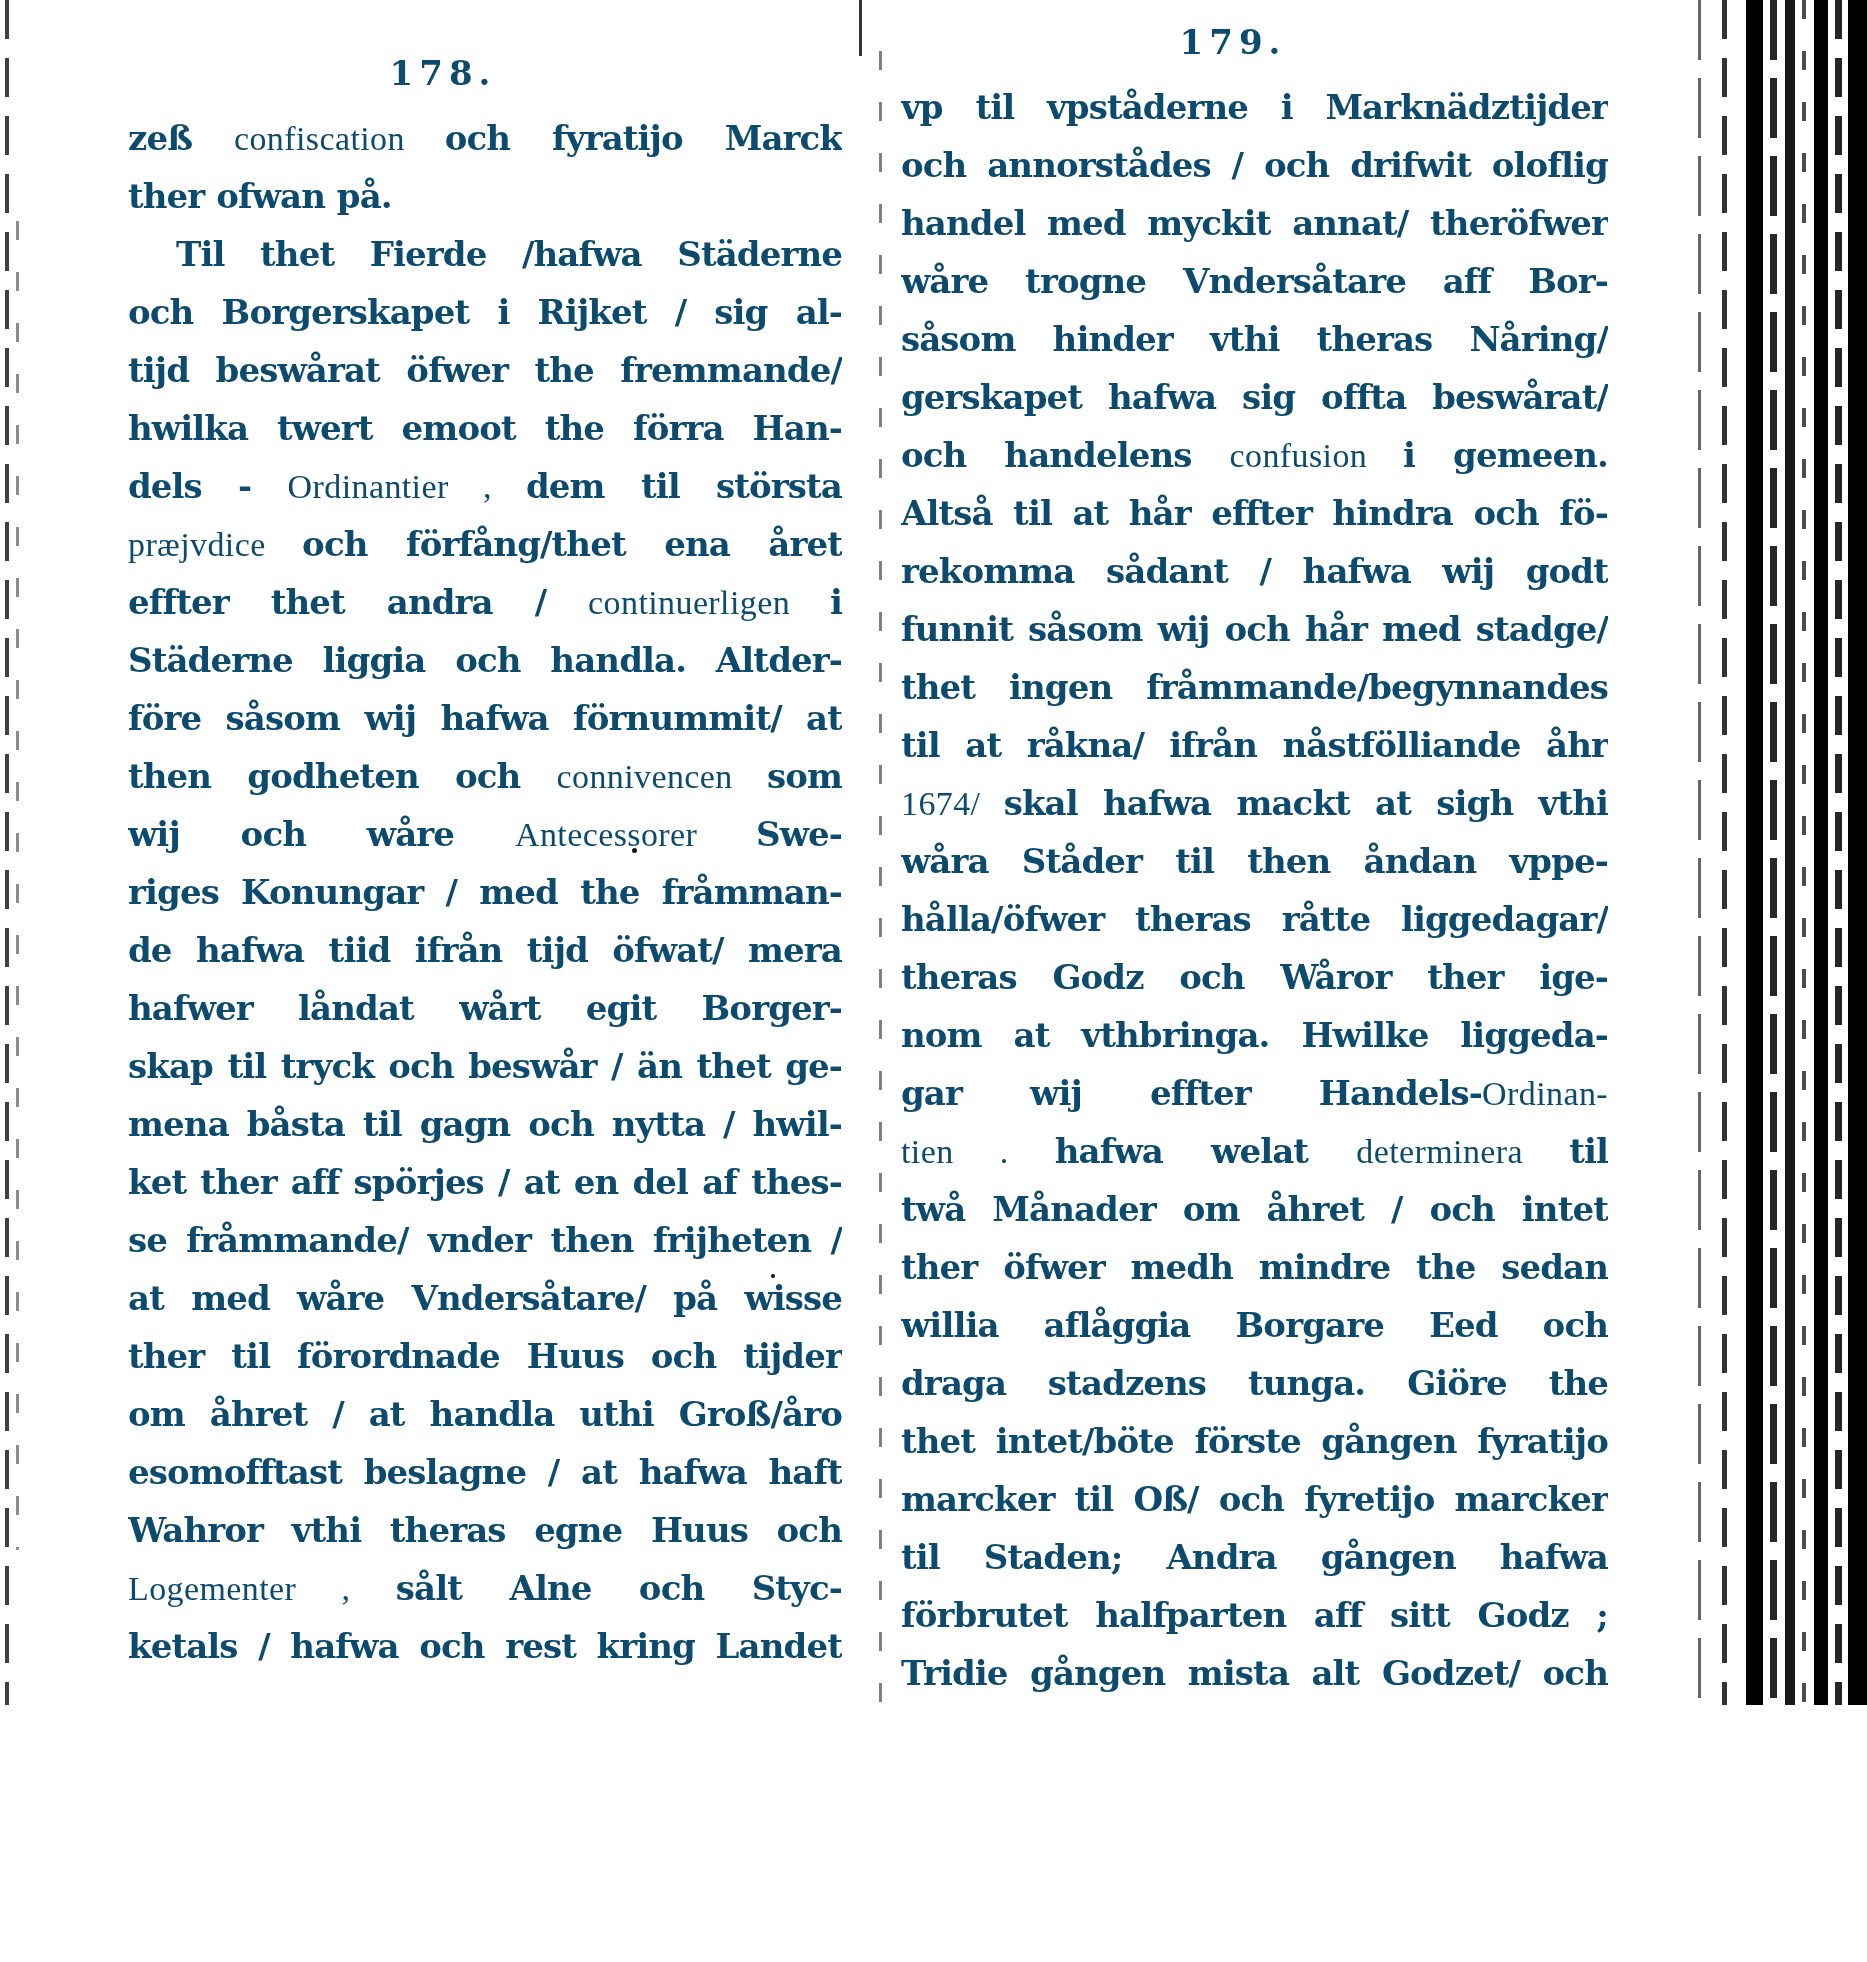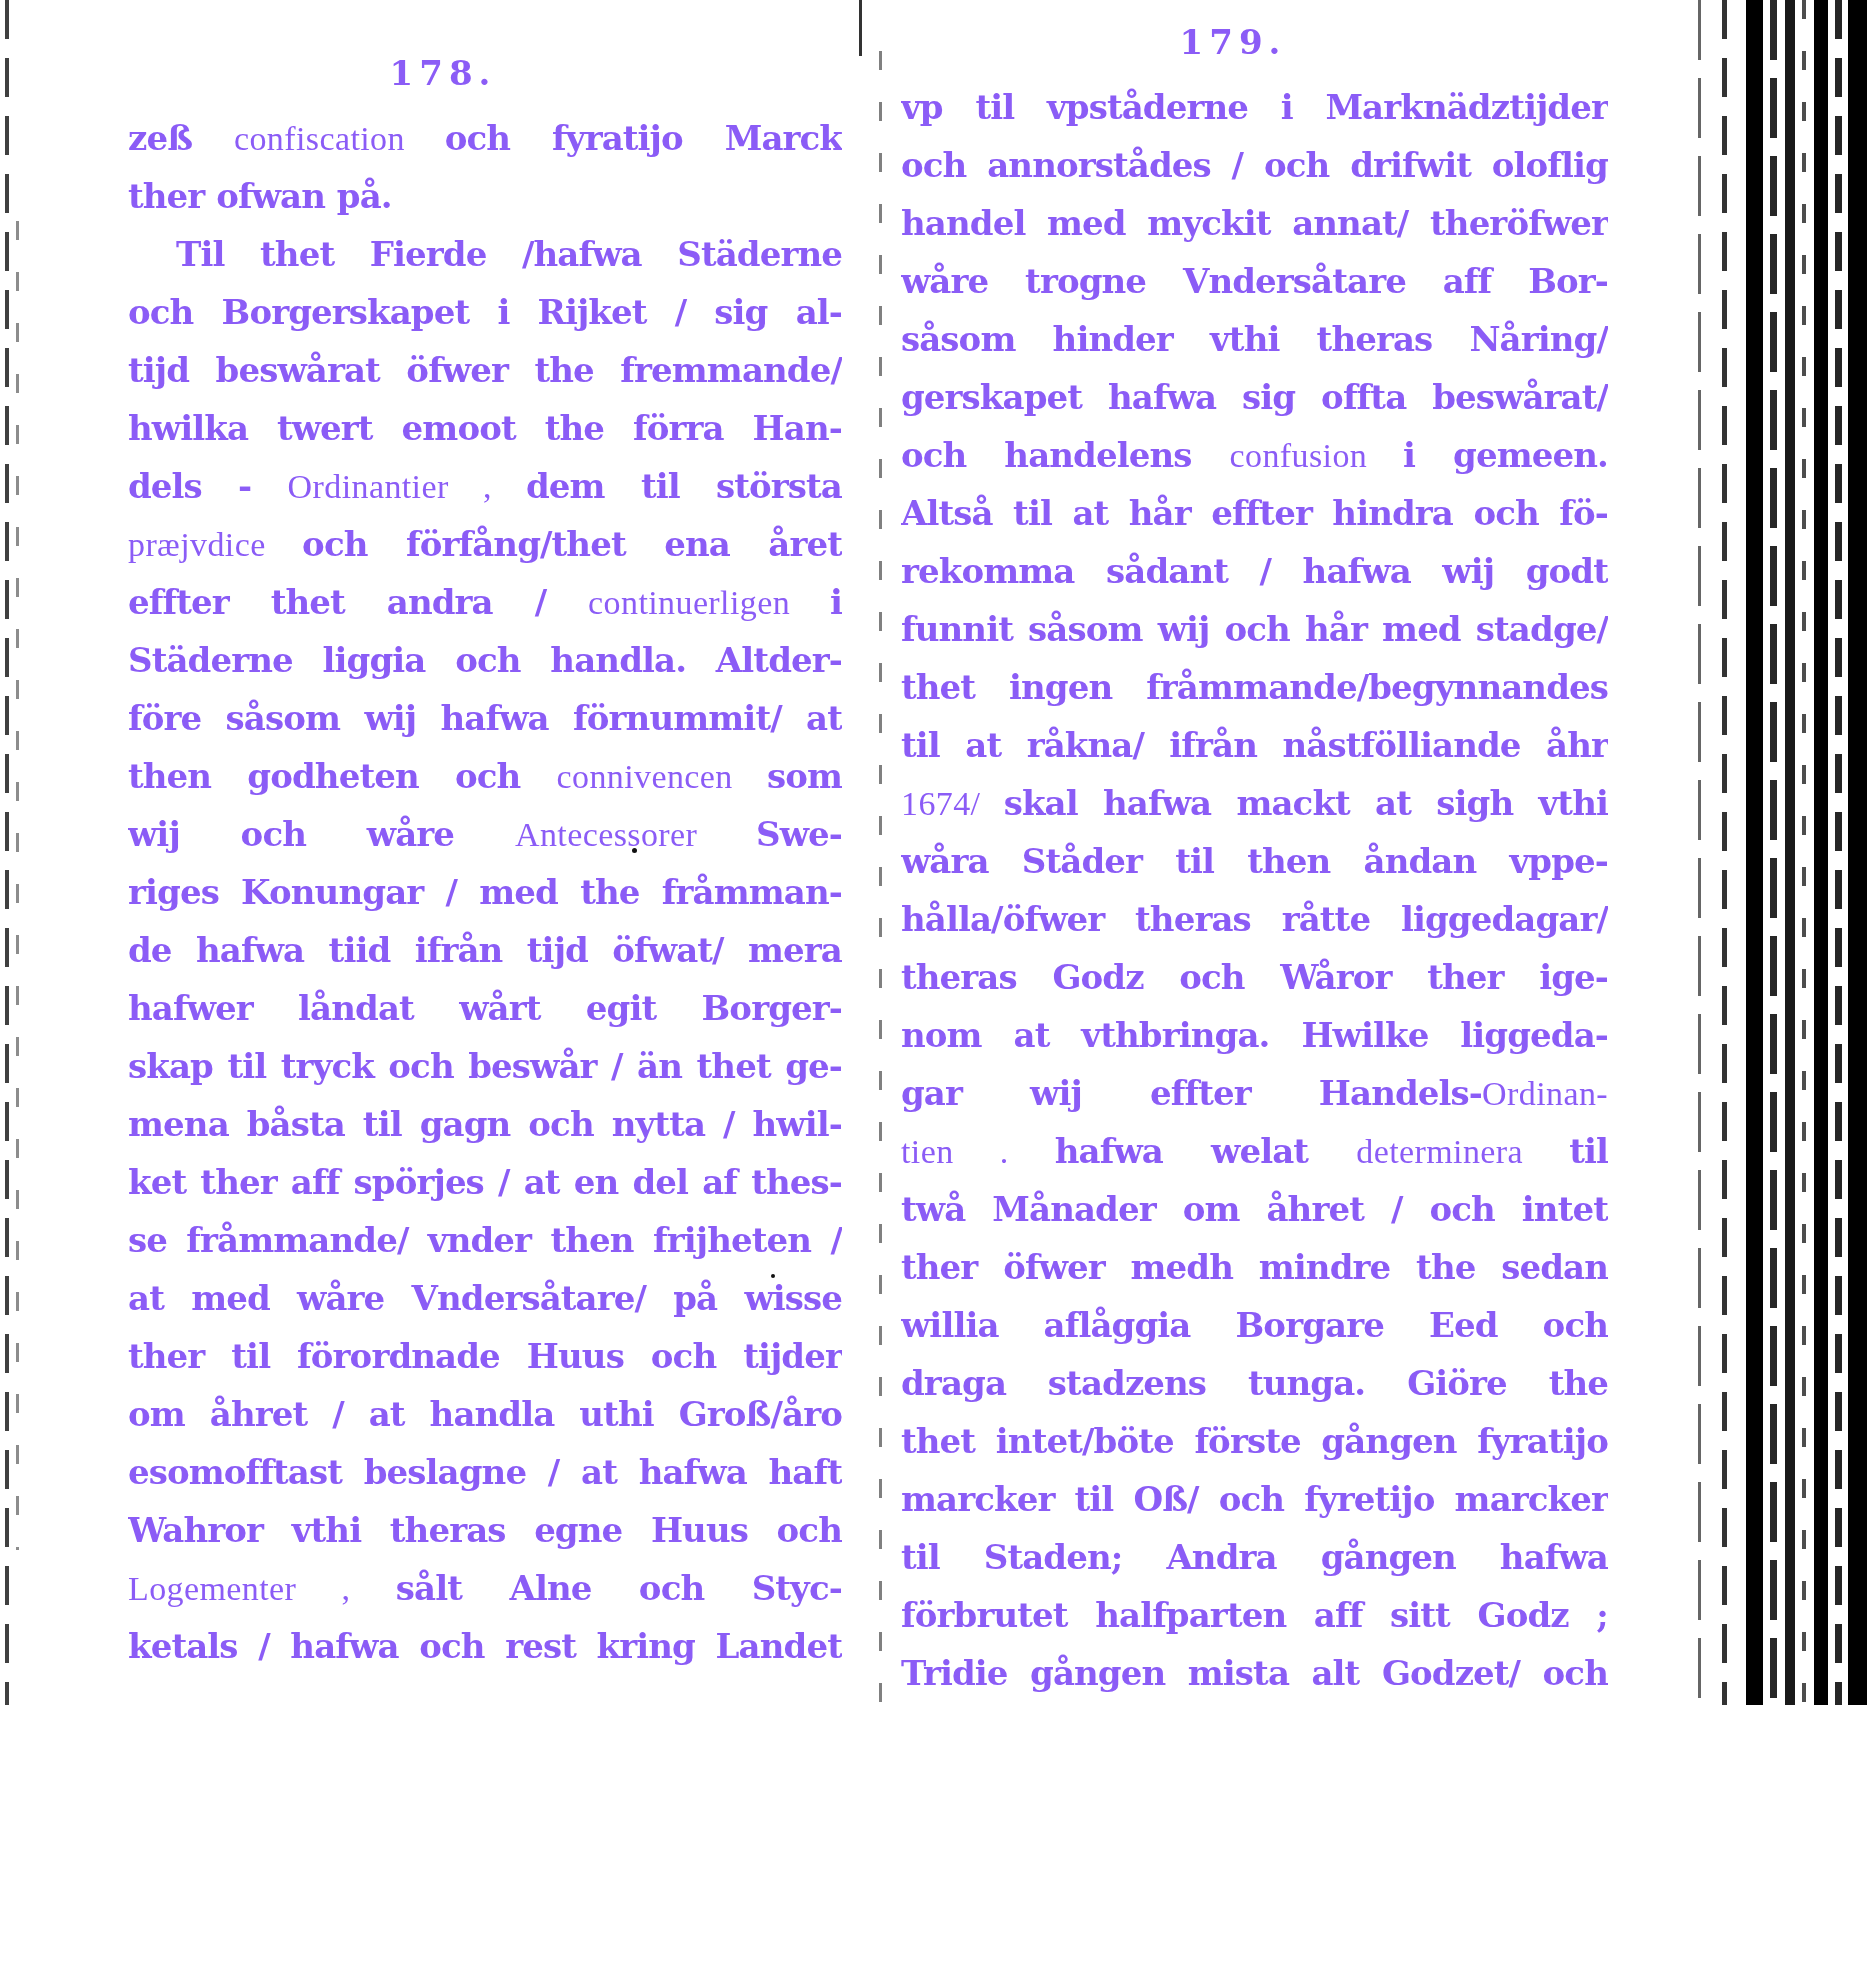--- a/index.html
+++ b/index.html
@@ -2,21 +2,21 @@
 <html style="font-size:13.6px"><head>
 <meta charset="utf-8">
 <style>
   html,body{margin:0;padding:0;background:#fff;}
   .scan{
     position:relative;
     width:1867px;height:1705px;
     background:#ffffff;
     overflow:hidden;
     font-family:"DejaVu Serif", serif;
-    color:#8b5cf6;
+    color:#0c4a6e;
   }
   
   .lines{position:absolute;}
   .lines-left{left:128px;top:109px;width:714px;}
   .lines-right{left:901px;top:78px;width:707px;}
   .line{
     height:58px;line-height:58px;
     font-size:34px;font-weight:700;
     letter-spacing:-0.9px;word-spacing:0.9px;
     text-align:justify;text-align-last:justify;

